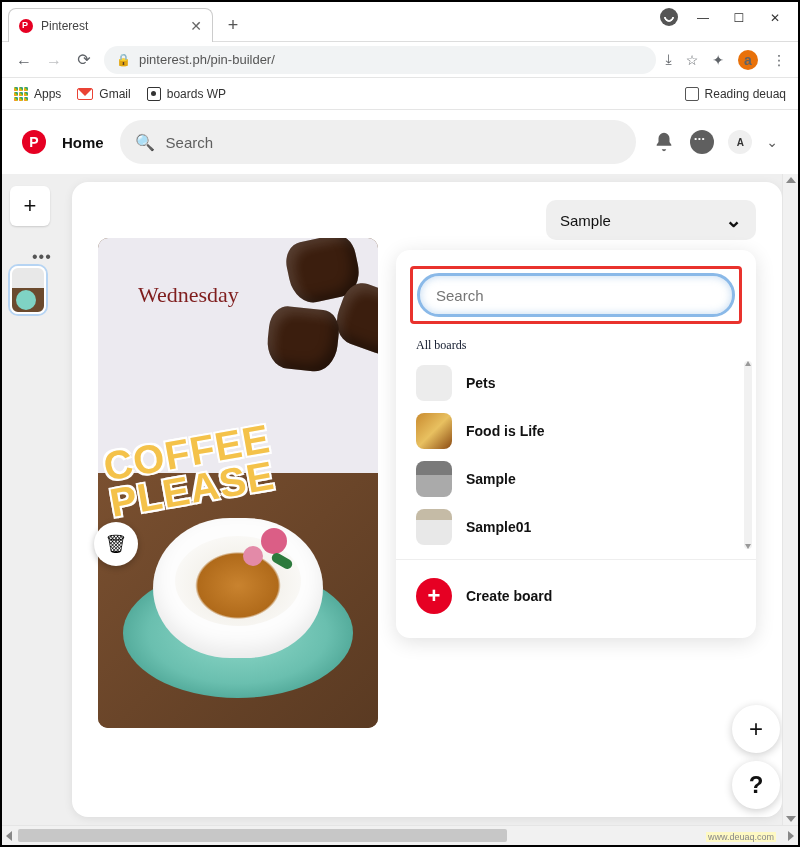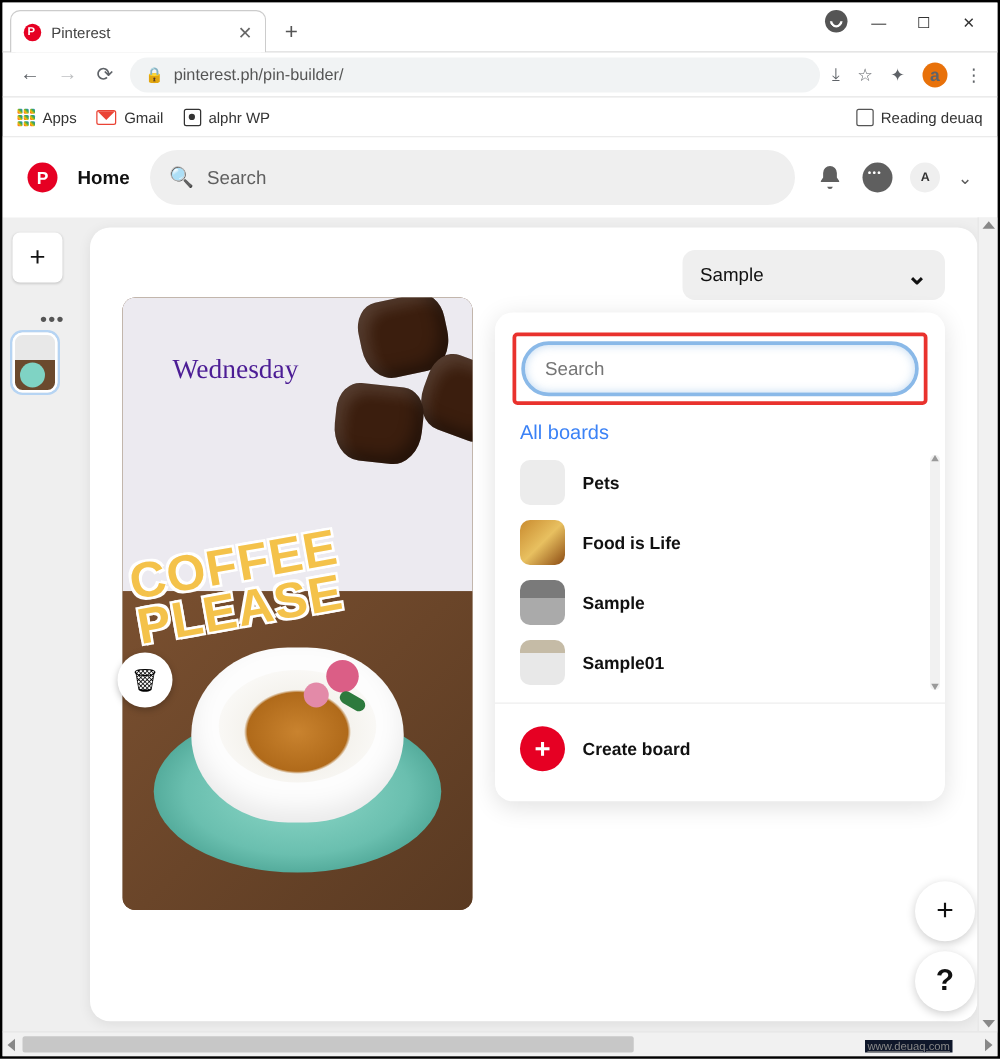--- a/index.html
+++ b/index.html
@@ -59,21 +59,21 @@
 .add-card{width:40px;height:40px;background:#fff;border-radius:6px;display:flex;align-items:center;justify-content:center;box-shadow:0 1px 2px rgba(0,0,0,0.15);cursor:pointer;font-size:22px;color:#111;}
 .thumb{margin-top:28px;width:36px;height:48px;border-radius:8px;background:linear-gradient(180deg,#e8e8e8 45%,#6b4a2e 45%);position:relative;overflow:hidden;border:2px solid #fff;box-shadow:0 0 0 2px #1a8cff44;}
 .thumb::after{content:"";position:absolute;left:4px;top:22px;width:20px;height:20px;border-radius:50%;background:#7fd3c4;}
 .thumb-dots{position:absolute;top:-18px;left:22px;font-size:16px;color:#555;letter-spacing:1px;cursor:pointer;}
 .thumb-wrap{position:relative;margin-top:40px;}
 
 .panel{flex:1;background:#fff;border-radius:16px;box-shadow:0 2px 10px rgba(0,0,0,0.08);margin:0 8px;padding:18px 26px 20px 26px;display:flex;gap:18px;position:relative;}
 
 .pin-image{width:280px;height:490px;border-radius:10px;position:relative;overflow:hidden;background:#6b4a2e;margin-top:38px;}
 .top-half{height:48%;background:#eceaf0;position:relative;}
-.wed{position:absolute;top:44px;left:40px;font-family:Georgia,serif;font-size:22px;color:#4c1d95;}
+.wed{position:absolute;top:44px;left:40px;font-family:Georgia,serif;font-size:22px;color:#7f1d1d;}
 .choco{position:absolute;right:-30px;top:-10px;width:190px;height:190px;}
 .cc{position:absolute;width:70px;height:62px;background:#3b1e0e;border-radius:18px 18px 22px 22px / 22px 22px 28px 28px;box-shadow:inset -6px -6px 12px rgba(0,0,0,0.4),inset 6px 6px 12px rgba(255,255,255,0.15);}
 .cc1{right:50px;top:10px;transform:rotate(-12deg);}
 .cc2{right:0px;top:60px;transform:rotate(20deg);}
 .cc3{right:70px;top:80px;transform:rotate(6deg);}
 .coffee-text{position:absolute;left:8px;top:40%;transform:rotate(-10deg);font-family:Georgia,"Times New Roman",serif;font-weight:900;font-size:40px;line-height:0.9;color:#f4c24a;text-shadow:2px 2px 0 #fff,-2px -2px 0 #fff,2px -2px 0 #fff,-2px 2px 0 #fff;letter-spacing:1px;}
 .bottom-half{position:absolute;top:48%;left:0;right:0;bottom:0;background:linear-gradient(135deg,#7a5030 0%,#5a3a22 100%);}
 .saucer{position:absolute;left:50%;transform:translateX(-50%);bottom:30px;width:230px;height:130px;border-radius:50%;background:radial-gradient(ellipse at center,#8fd9c9 0%,#6abfaf 55%,#4fa797 75%,#3e8a7d 100%);}
 .cup{position:absolute;left:50%;transform:translateX(-50%);bottom:70px;width:170px;height:140px;border-radius:50%/55%;background:#fdfdfd;box-shadow:inset 0 -10px 20px rgba(0,0,0,0.08);}
 .cup-inner{position:absolute;left:50%;transform:translateX(-50%);top:18px;width:126px;height:90px;border-radius:50%;background:radial-gradient(ellipse at 50% 55%,#c9832f 0%,#b06a1a 45%,#f5f3ee 48%,#ffffff 100%);}
@@ -84,21 +84,21 @@
 .leaf{position:absolute;width:22px;height:10px;background:#2d7a3d;border-radius:10px;right:0;top:30px;transform:rotate(30deg);}
 .trash-btn{position:absolute;left:-4px;top:54%;width:44px;height:44px;border-radius:50%;background:#fff;box-shadow:0 2px 6px rgba(0,0,0,0.25);display:flex;align-items:center;justify-content:center;cursor:pointer;font-size:18px;}
 
 .right-col{flex:1;position:relative;}
 .board-select{position:absolute;right:0;top:0;width:210px;height:40px;background:#efefef;border-radius:10px;display:flex;align-items:center;justify-content:space-between;padding:0 14px;font-size:15px;color:#111;cursor:pointer;}
 
 .dropdown{position:absolute;left:0;right:0;top:50px;background:#fff;border-radius:14px;box-shadow:0 4px 20px rgba(0,0,0,0.12);padding:10px 0 14px 0;}
 .dd-search-wrap{margin:6px 14px 4px 14px;padding:4px;border:3px solid #e9322d;border-radius:4px;}
 .dd-search{height:44px;border:3px solid #8ab9e8;border-radius:24px;background:#fff;padding:0 16px;display:flex;align-items:center;box-shadow:0 0 8px rgba(100,160,220,0.4) inset;}
 .dd-search input{border:none;outline:none;font-size:15px;color:#666;width:100%;background:transparent;}
-.dd-label{font-size:16px;color:#3b82f6;padding:10px 20px 6px 20px;}
+.dd-label{font-size:12px;color:#0f172a;padding:10px 20px 6px 20px;font-family:Liberation Serif, serif;}
 .dd-list{max-height:230px;overflow:hidden;position:relative;}
 .dd-item{display:flex;align-items:center;gap:14px;padding:6px 20px;cursor:pointer;}
 .dd-thumb{width:36px;height:36px;border-radius:8px;background:#ddd;}
 .dd-name{font-size:14px;font-weight:700;color:#111;}
 .t1{background:linear-gradient(135deg,#c98b2f,#e8c060,#8b4a12);}
 .t2{background:#ececec;}
 .t3{background:linear-gradient(180deg,#7a7a7a 40%,#aaa 40%);}
 .t4{background:linear-gradient(180deg,#c5bba6 30%,#e8e8e8 30%);}
 .dd-scroll{position:absolute;right:4px;top:2px;bottom:2px;width:8px;background:#f1f1f1;border-radius:4px;}
 .dd-scroll::before,.dd-scroll::after{content:"";position:absolute;left:1px;width:6px;height:6px;}
@@ -119,21 +119,21 @@
 .v-scroll{position:absolute;right:0;top:172px;bottom:20px;width:16px;background:#f1f1f1;border-left:1px solid #e5e5e5;}
 .v-scroll .arr{position:absolute;left:3px;width:0;height:0;}
 .v-scroll .up{top:3px;border-left:5px solid transparent;border-right:5px solid transparent;border-bottom:6px solid #888;}
 .v-scroll .dn{bottom:3px;border-left:5px solid transparent;border-right:5px solid transparent;border-top:6px solid #888;}
 .h-scroll{position:absolute;left:0;right:0;bottom:0;height:20px;background:#f1f1f1;border-top:1px solid #e5e5e5;}
 .h-track{position:absolute;left:16px;right:16px;top:3px;bottom:3px;}
 .h-thumb{position:absolute;left:0;width:64%;top:0;bottom:0;background:#c7c7c7;border-radius:2px;}
 .h-scroll .la{position:absolute;left:4px;top:5px;width:0;height:0;border-top:5px solid transparent;border-bottom:5px solid transparent;border-right:6px solid #888;}
 .h-scroll .ra{position:absolute;right:4px;top:5px;width:0;height:0;border-top:5px solid transparent;border-bottom:5px solid transparent;border-left:6px solid #888;}
 
-.watermark{position:absolute;right:36px;bottom:3px;font-size:9px;color:#888;background:#0f172a;padding:0 2px;text-decoration:underline;}
+.watermark{position:absolute;right:22px;bottom:3px;font-size:9px;color:#888;background:#fef9c3;padding:0 2px;}
 </style>
 </head>
 <body>
 
 <div class="titlebar">
   <div class="tab-row">
     <div class="tab">
       <span class="favicon"></span>
       <span>Pinterest</span>
       <span class="close">✕</span>
@@ -179,21 +179,21 @@
         <i></i>
       </span>
     <span>Apps</span>
   </div>
   <div class="bm-item">
     <span class="gmail-icon"></span>
     <span>Gmail</span>
   </div>
   <div class="bm-item">
     <span class="sq-icon"></span>
-    <span>alphr WP</span>
+    <span>boards WP</span>
   </div>
   <div class="reading bm-item">
     <span class="rl-icon"></span>
     <span>Reading deuaq</span>
   </div>
 </div>
 
 <div class="p-header">
   <div class="p-logo">P</div>
   <div class="p-home">Home</div>

